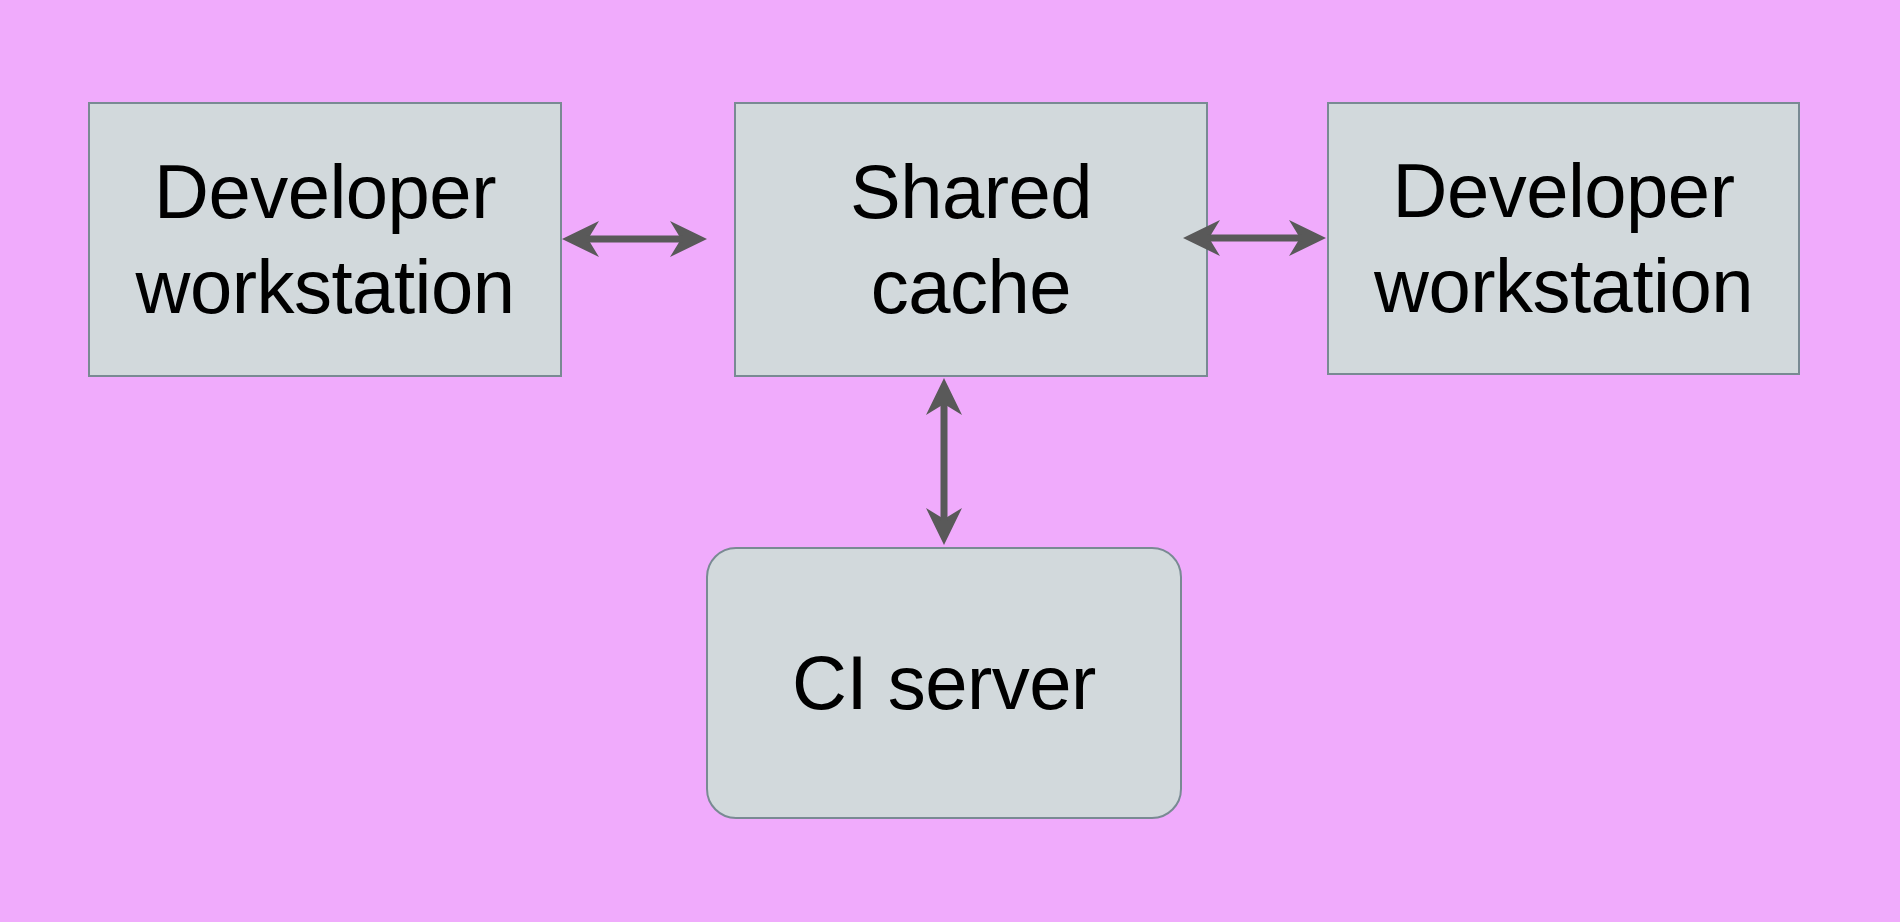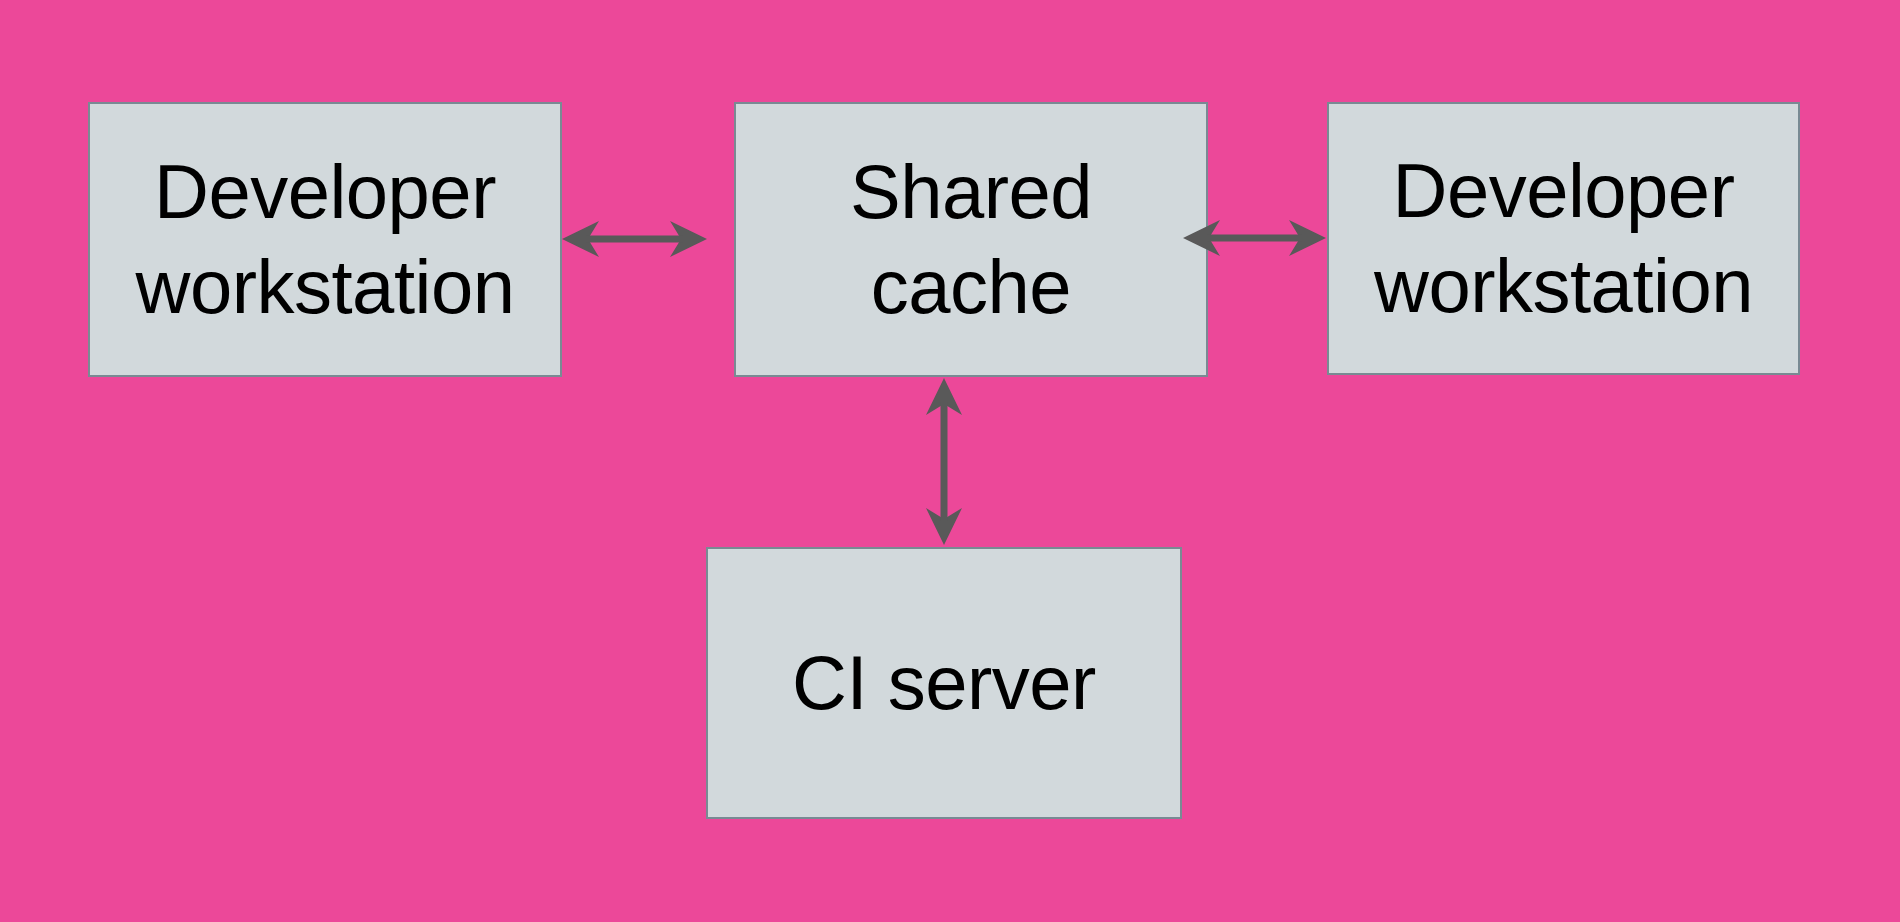--- a/index.html
+++ b/index.html
@@ -5,21 +5,21 @@
   html, body { margin: 0; padding: 0; }
   body {
     width: 1900px; height: 922px;
     background: #ffffff;
     font-family: "Liberation Sans", sans-serif;
     overflow: hidden;
   }
   .canvas {
     position: relative;
     width: 1900px; height: 922px;
-    background: #ec4899;
+    background: #f0abfc;
   }
   .node {
     position: absolute;
     box-sizing: border-box;
     background: #d2d9dc;
     border: 2px solid #798a93;
     display: flex;
     align-items: center;
     justify-content: center;
   }
@@ -27,21 +27,21 @@
     font-size: 76px;
     line-height: 1.24;
     color: #000000;
     text-align: center;
     white-space: pre-line;
     letter-spacing: -0.5px;
   }
   .node-dev-left  { left: 88px;   top: 102px; width: 474px; height: 275px; }
   .node-cache     { left: 708px;  top: 102px; width: 474px; height: 275px; margin-left: 26px; }
   .node-dev-right { left: 1327px; top: 102px; width: 473px; height: 273px; }
-  .node-ci        { left: 706px;  top: 547px; width: 476px; height: 272px; }
+  .node-ci        { left: 706px;  top: 547px; width: 476px; height: 272px; border-radius: 30px; }
   .edges {
     position: absolute;
     left: 0; top: 0;
     width: 1900px; height: 922px;
     pointer-events: none;
   }
   .edges polygon { fill: #595959; stroke: none; }
   .edges line { stroke: #595959; stroke-width: 7; }
 </style>
 </head>

